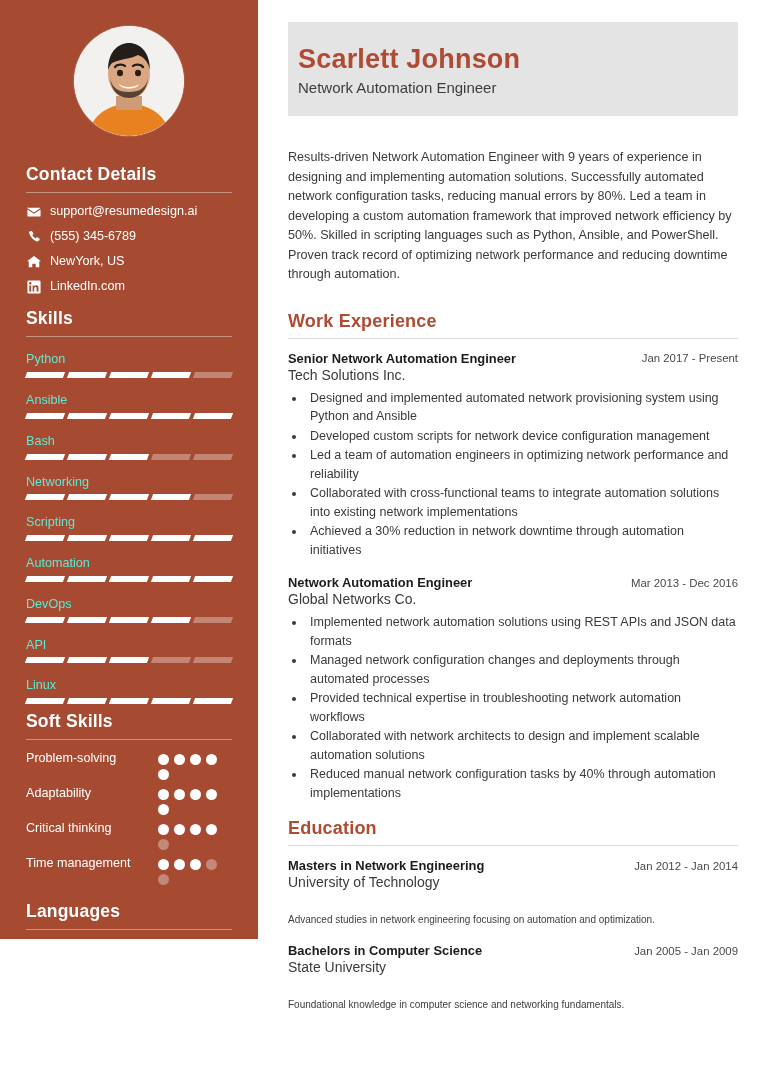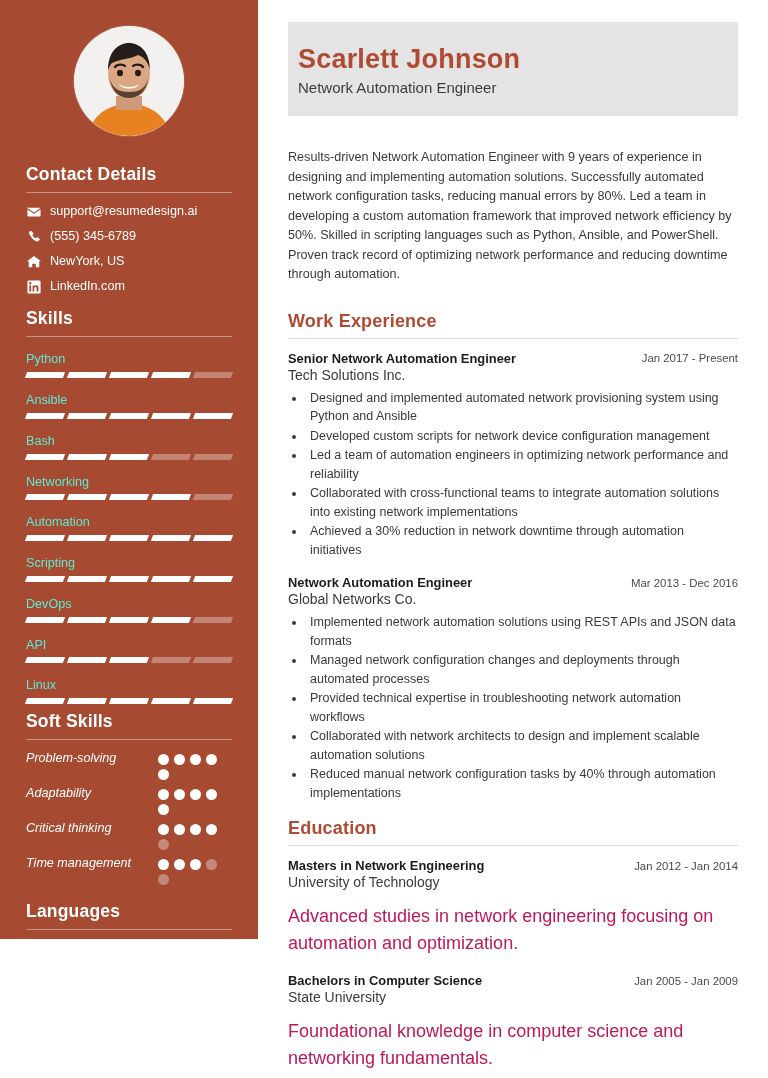--- a/index.html
+++ b/index.html
@@ -48,21 +48,21 @@
   .bars { display: flex; gap: 4px; }
   .bar {
     flex: 1; height: 6px;
     background: #ffffff;
     transform: skewX(-20deg);
   }
   .bar.off { background: rgba(255,255,255,0.33); }
 
   .soft-row {
     display: flex; align-items: flex-start; justify-content: space-between;
-    gap: 24px; margin-bottom: 6px; font-style: italic;
+    gap: 24px; margin-bottom: 6px;
   }
   .soft-name { font-size: 12.6px; line-height: 1.25; color: #fff; max-width: 112px; }
   .dots { display: flex; flex-wrap: wrap; width: 74px; gap: 4px 5px; padding-top: 3px; }
   .dot { width: 11px; height: 11px; border-radius: 50%; background: #ffffff; }
   .dot.off { background: rgba(255,255,255,0.34); }
 
   .lang-chips { display: flex; flex-wrap: wrap; gap: 12px; }
   .chip {
     background: rgba(255,255,255,0.16);
     border-radius: 4px;
@@ -92,21 +92,21 @@
     color: #b04a32; font-size: 18px; font-weight: bold; letter-spacing: .2px;
     margin-bottom: 6px;
   }
   .sec-rule { height: 1px; background: #dcdcdc; margin-bottom: 12px; }
 
   .entry { margin-bottom: 16px; }
   .entry-head { display: flex; justify-content: space-between; align-items: center; gap: 12px; }
   .entry-title { font-size: 12.9px; font-weight: bold; color: #1c1c1c; }
   .entry-date { font-size: 11.4px; color: #4a4a4a; white-space: nowrap; }
   .entry-org { font-size: 14px; color: #3a3a3a; margin-top: 1px; }
-  .entry-desc { font-size: 18px; color: #be185d; line-height: 1.5; margin-top: 13px; }
+  .entry-desc { font-size: 10px; color: #404040; line-height: 1.5; margin-top: 22px; }
 
   .bullets { margin: 6px 0 0 18px; }
   .bullets li { font-size: 12.5px; color: #3a3a3a; line-height: 1.48; margin-bottom: 1px; padding-left: 4px; }
 
   .edu-sec { margin-top: 12px; }
 </style>
 </head>
 <body>
 
 <div class="page">
@@ -219,31 +219,31 @@
     <div class="skill-name">Networking</div>
     <div class="bars">
               <span class="bar "></span>
               <span class="bar "></span>
               <span class="bar "></span>
               <span class="bar "></span>
               <span class="bar off"></span>
             </div>
   </div>
           <div class="skill-block">
+    <div class="skill-name">Scripting</div>
+    <div class="bars">
+              <span class="bar "></span>
+              <span class="bar "></span>
+              <span class="bar "></span>
+              <span class="bar "></span>
+              <span class="bar "></span>
+            </div>
+  </div>
+          <div class="skill-block">
     <div class="skill-name">Automation</div>
-    <div class="bars">
-              <span class="bar "></span>
-              <span class="bar "></span>
-              <span class="bar "></span>
-              <span class="bar "></span>
-              <span class="bar "></span>
-            </div>
-  </div>
-          <div class="skill-block">
-    <div class="skill-name">Scripting</div>
     <div class="bars">
               <span class="bar "></span>
               <span class="bar "></span>
               <span class="bar "></span>
               <span class="bar "></span>
               <span class="bar "></span>
             </div>
   </div>
           <div class="skill-block">
     <div class="skill-name">DevOps</div>

